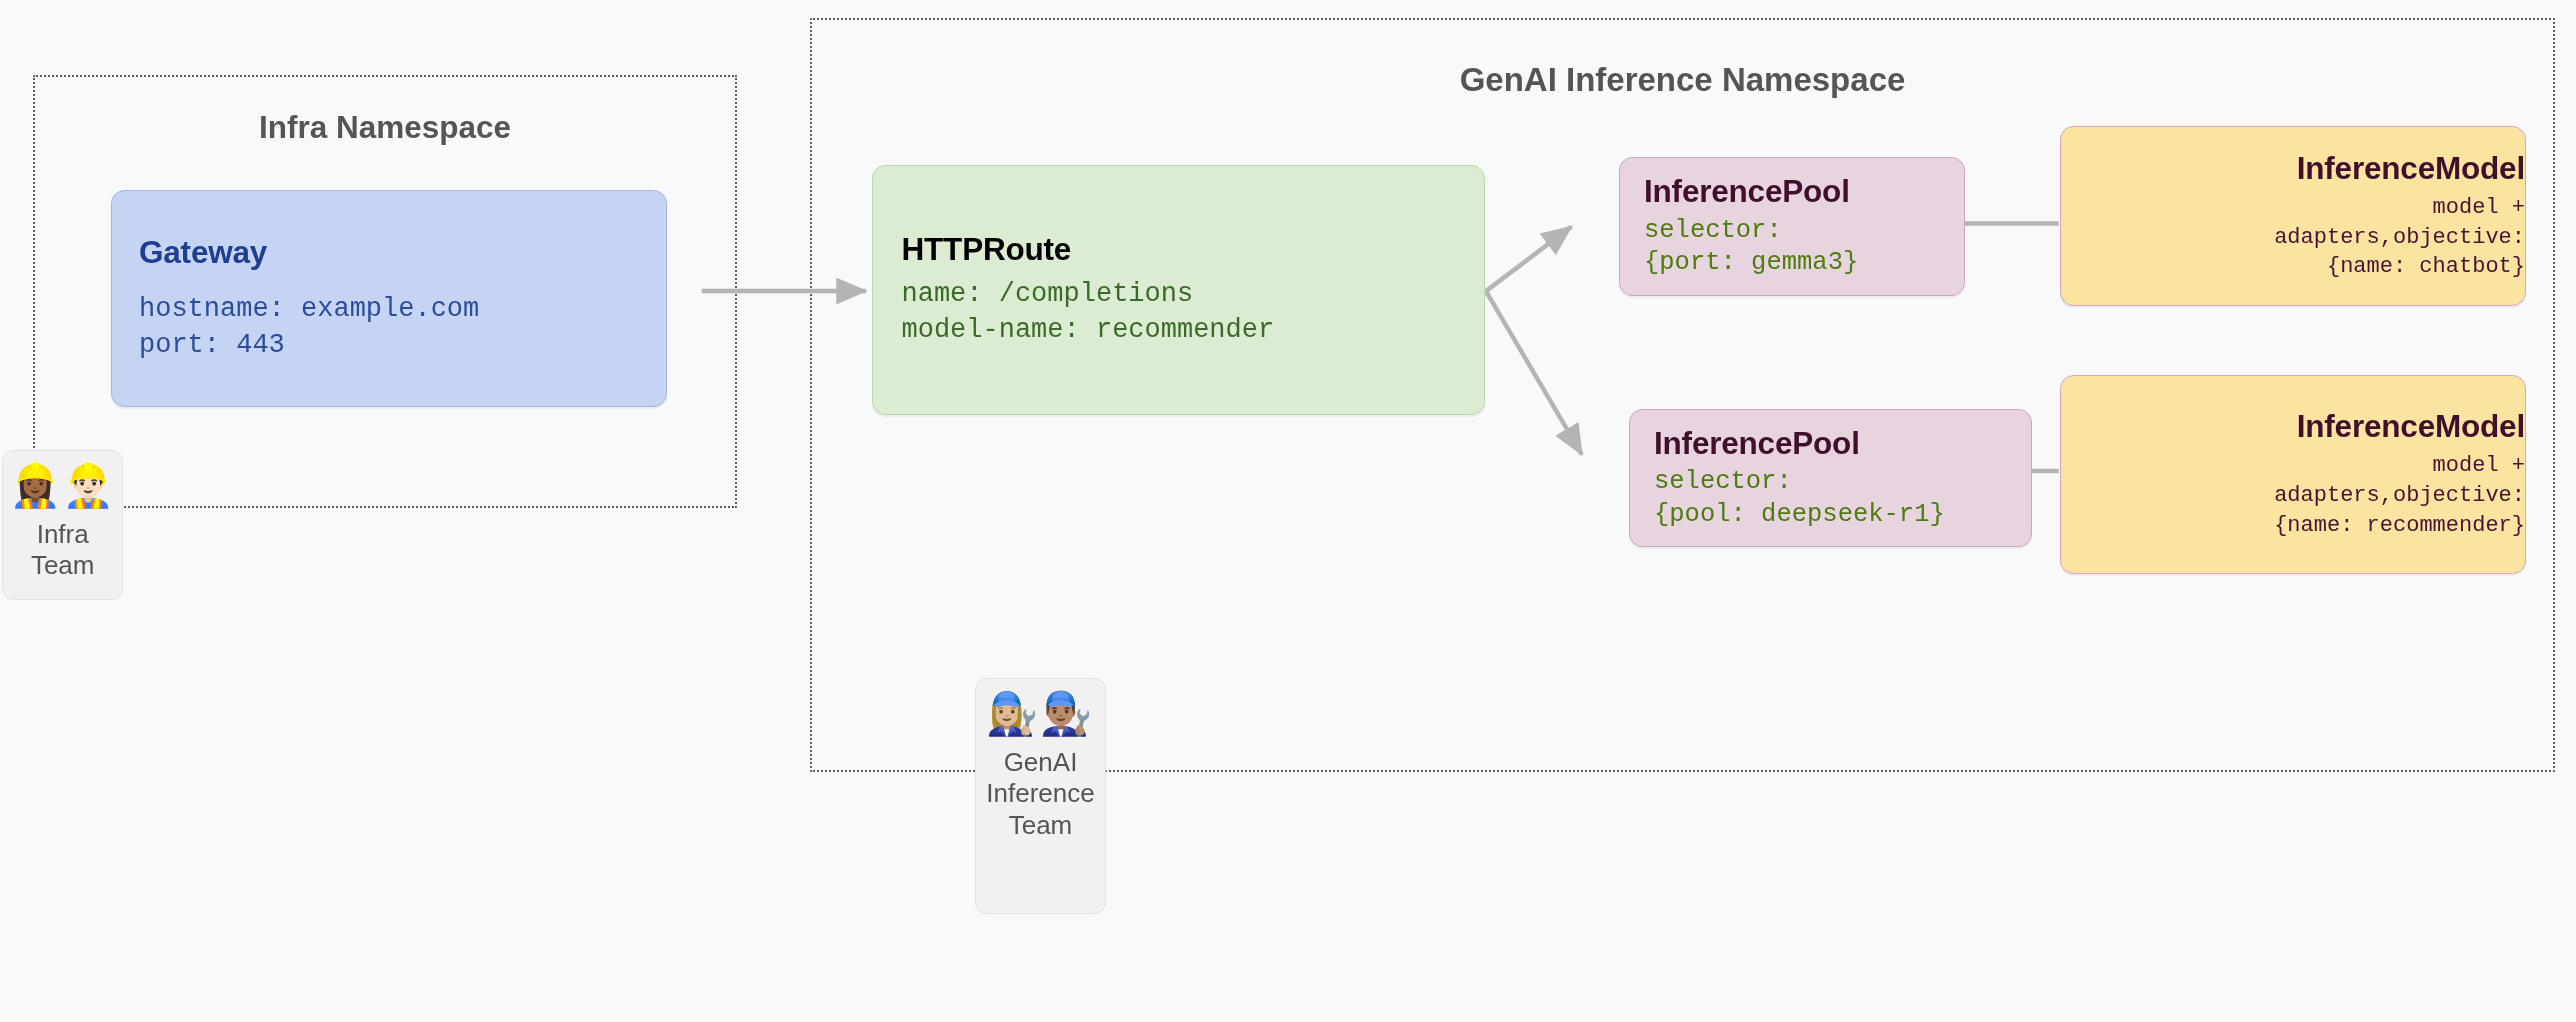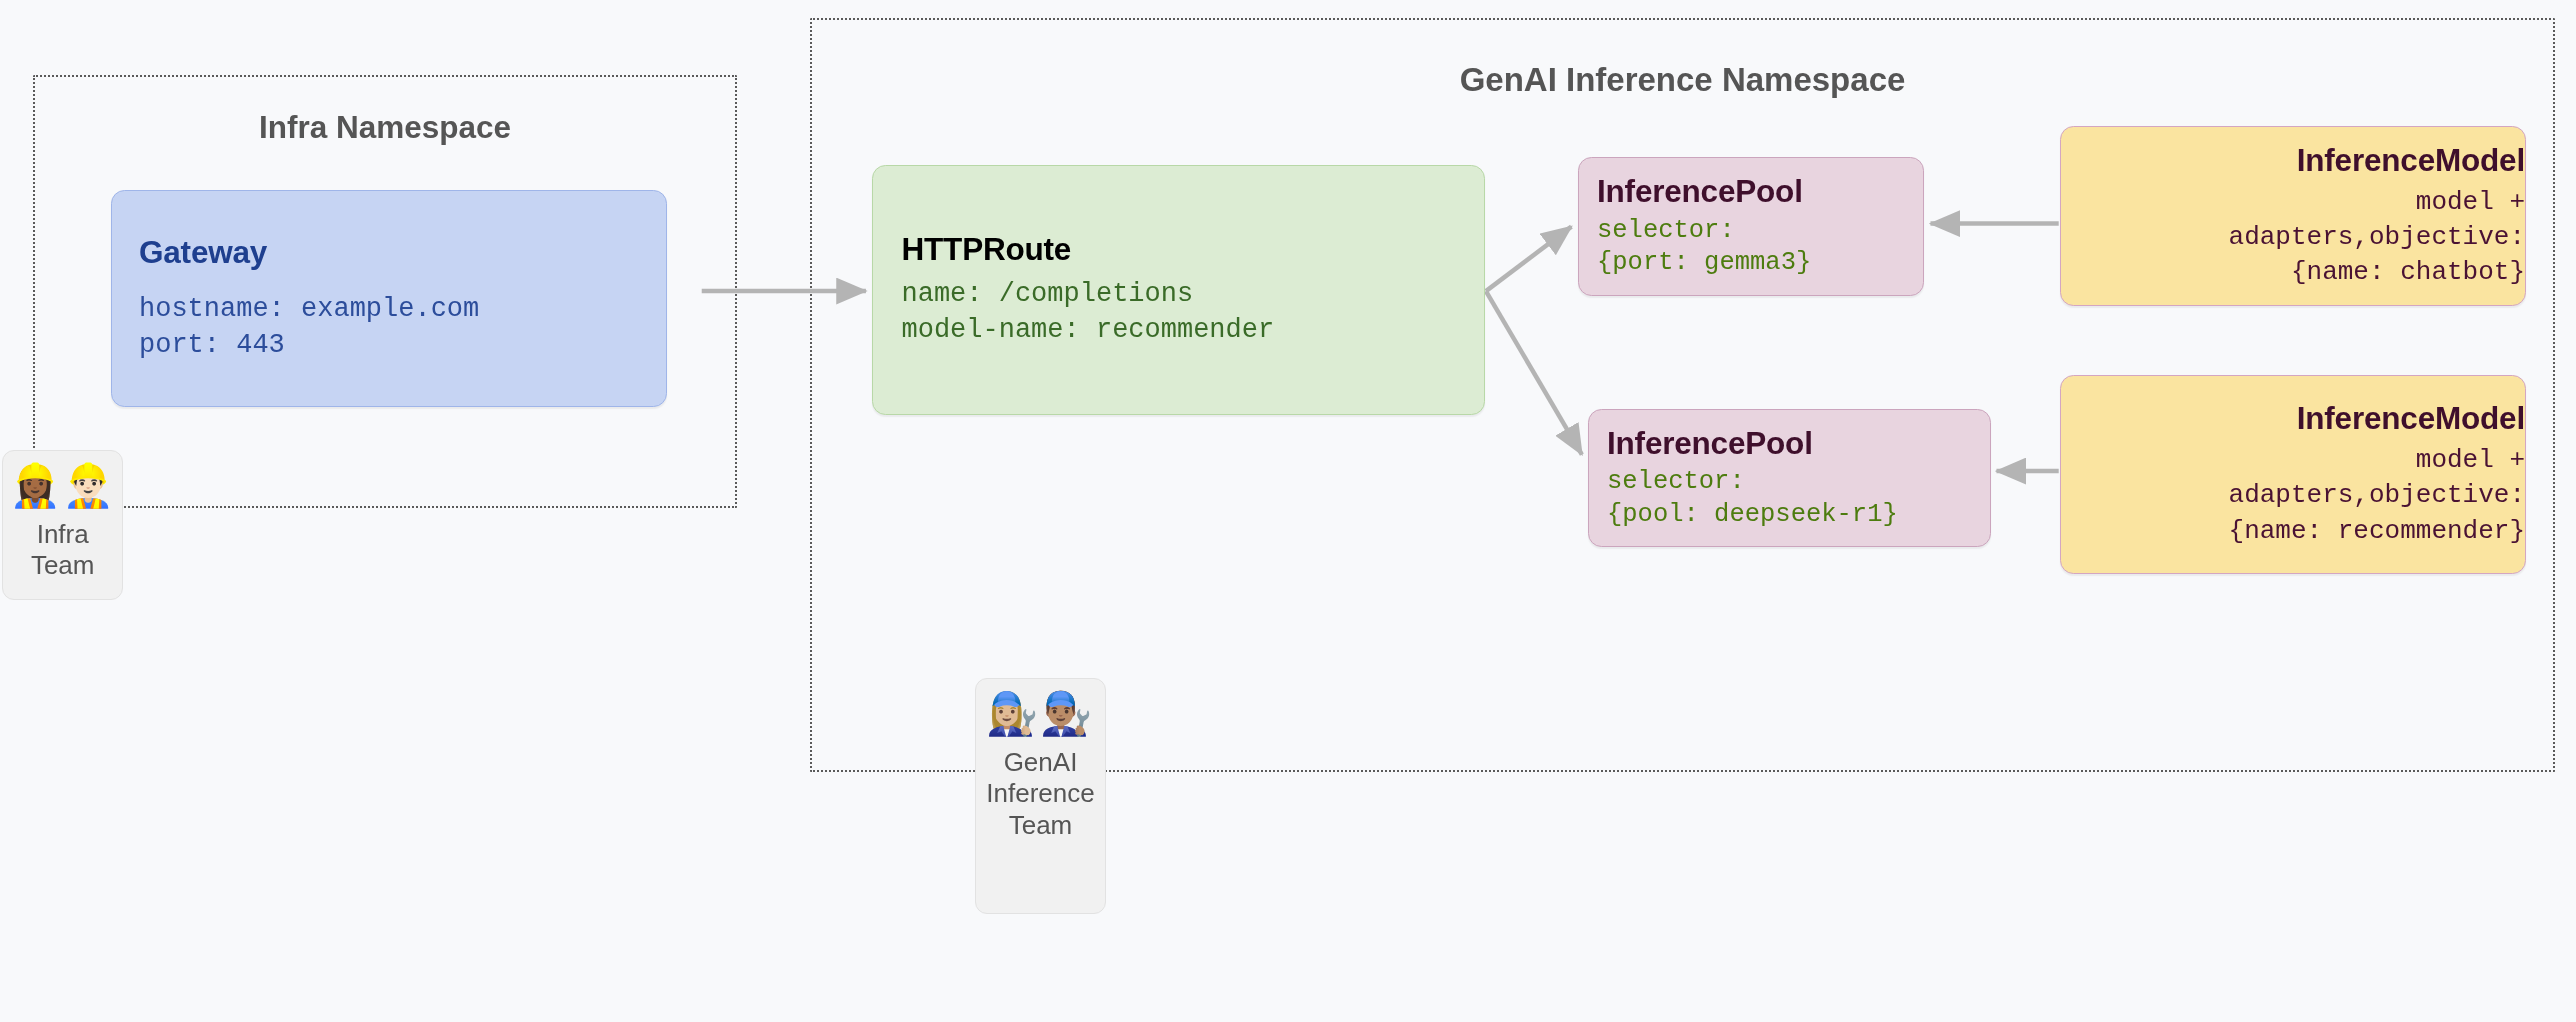--- a/index.html
+++ b/index.html
@@ -87,21 +87,22 @@
     color: #3a6b28;
     font-size: 27px;
     line-height: 1.33;
   }
 
   
   .inferencepool {
     background: #e8d4df;
     border: 1.5px solid #cba5bd;
     box-shadow: 0 1.5px 1.5px rgba(0,0,0,0.06);
-    padding-left: 18px;
+    padding-left: 24px;
+    margin-left: 41px;
   }
   .inferencepool .card-title {
     color: #3f0f2c;
     font-size: 31.5px;
     margin-bottom: 4.5px;
   }
   .inferencepool .card-line {
     color: #4d7c0f;
     font-size: 25.5px;
     line-height: 1.28;
@@ -115,21 +116,21 @@
     padding-left: 24px;
     align-items: flex-end;
   }
   .inferencemodel .card-title {
     color: #3f0f2c;
     font-size: 31.5px;
     margin-bottom: 6px;
   }
   .inferencemodel .card-line {
     color: #4a1233;
-    font-size: 26px;
+    font-size: 22px;
     line-height: 1.35;
   }
 
   
   .team-card {
     position: absolute;
     box-sizing: border-box;
     background: #f1f1f1;
     border: 1.5px solid #e2e2e2;
     border-radius: 12px;

